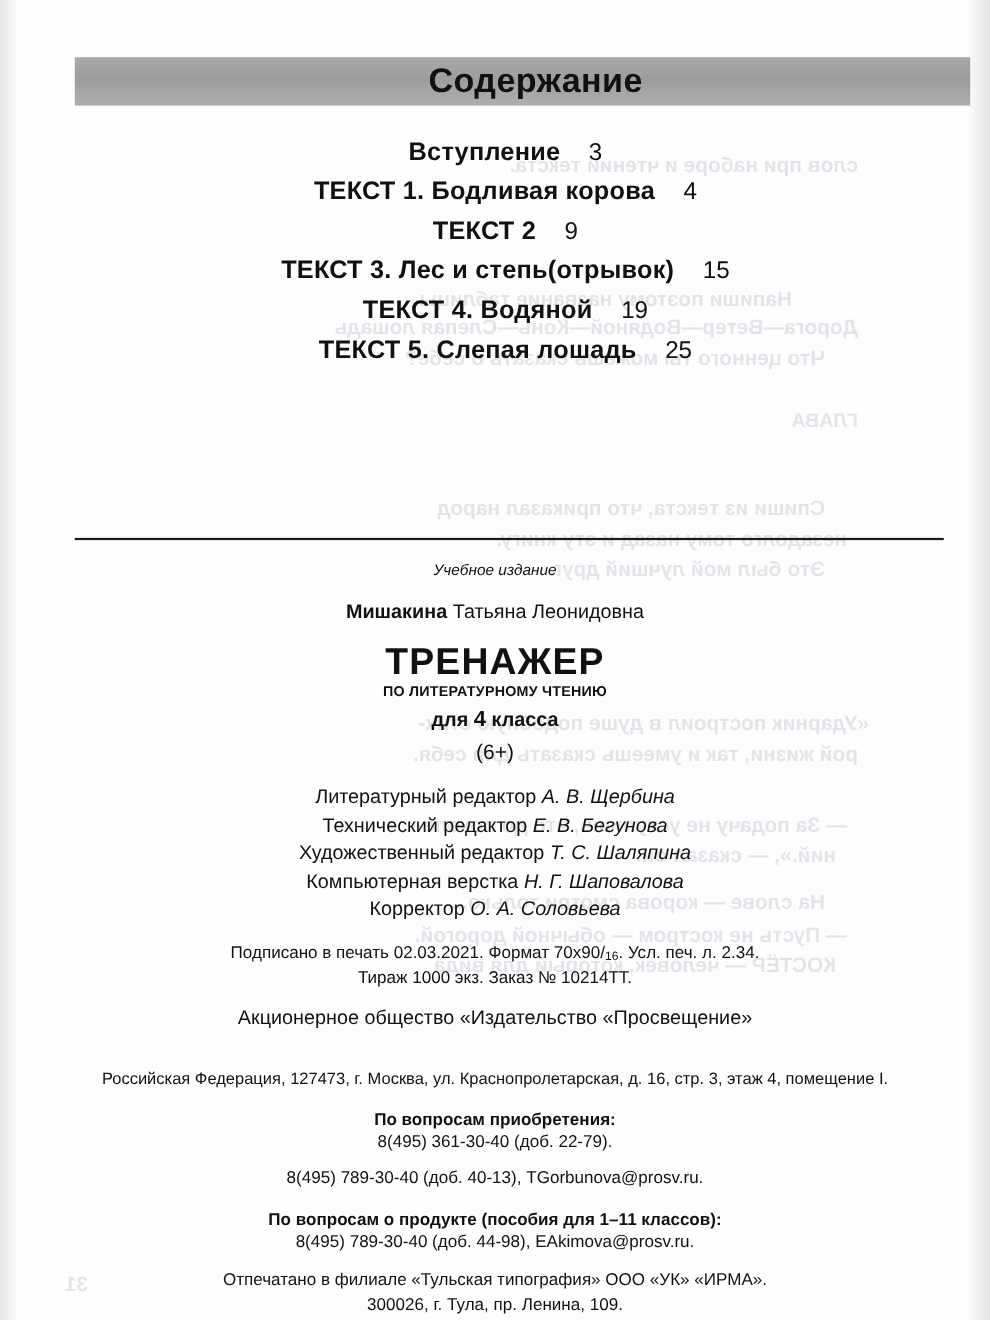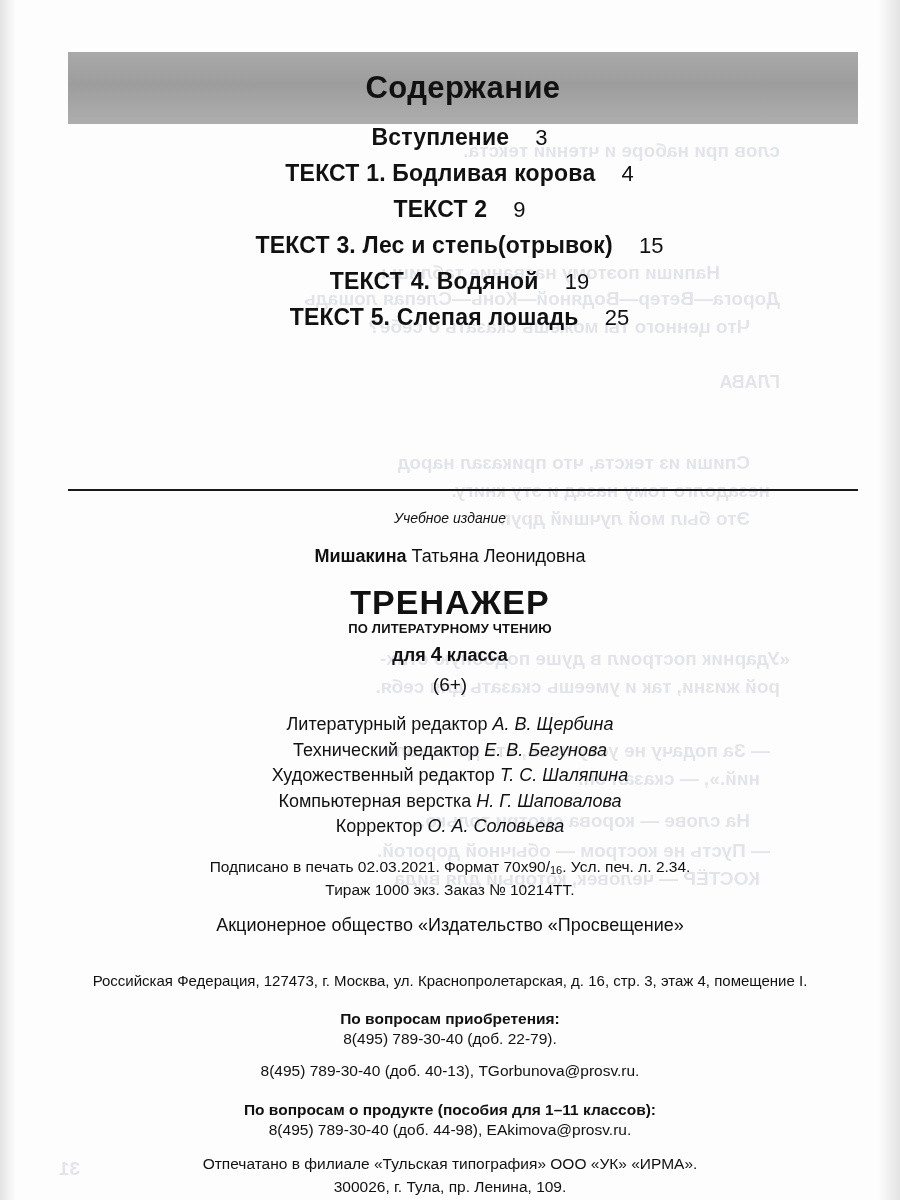--- a/index.html
+++ b/index.html
@@ -40,25 +40,26 @@
     white-space: nowrap;
     font-weight: 700;
   }
 
   
   .toc-band {
     position: absolute;
     left: 68px;
     top: 52px;
     width: 790px;
-    height: 72px;
+    height: 44px;
     background: linear-gradient(180deg, #a9a9a9 0%, #9d9d9d 45%, #aeaeae 100%);
     display: flex;
     align-items: center;
     justify-content: center;
+    padding-left: 24px;
   }
   .toc-band-title {
     font-size: 31px;
     font-weight: 700;
     letter-spacing: 0.4px;
     color: #111;
   }
 
   
   .toc {
@@ -320,21 +321,21 @@
     <div class="c-print">
       <div><span>Подписано в печать 02.03.2021. Формат 70х90/</span><sub>16</sub><span>. Усл. печ. л. 2.34.</span></div>
       <div>Тираж 1000 экз. Заказ № 10214ТТ.</div>
     </div>
 
     <div class="c-company">Акционерное общество «Издательство «Просвещение»</div>
     <div class="c-address">Российская Федерация, 127473, г. Москва, ул. Краснопролетарская, д. 16, стр. 3, этаж 4, помещение I.</div>
 
     <div class="c-block">
       <div class="head">По вопросам приобретения:</div>
-      <div class="body">8(495) 789-30-40 (доб. 22-79).</div>
+      <div class="body">8(495) 361-30-40 (доб. 22-79).</div>
     </div>
 
     <div class="c-block">
       <div class="body">8(495) 789-30-40 (доб. 40-13), TGorbunova@prosv.ru.</div>
     </div>
 
     <div class="c-block">
       <div class="head">По вопросам о продукте (пособия для 1–11 классов):</div>
       <div class="body">8(495) 789-30-40 (доб. 44-98), EAkimova@prosv.ru.</div>
     </div>

